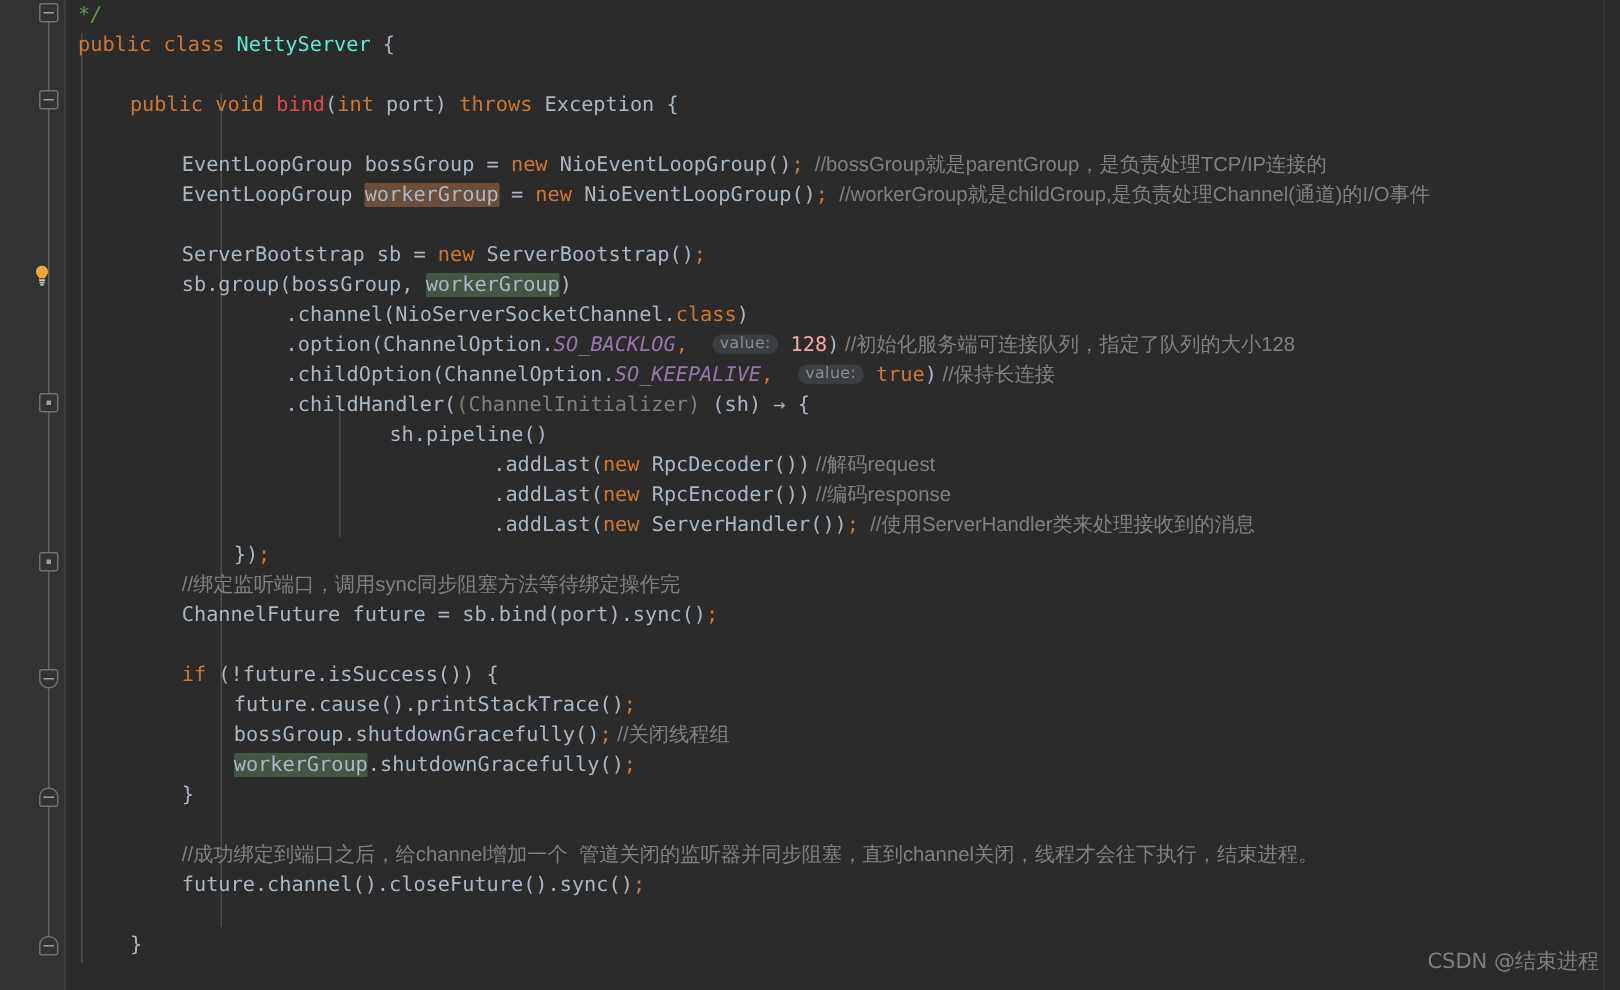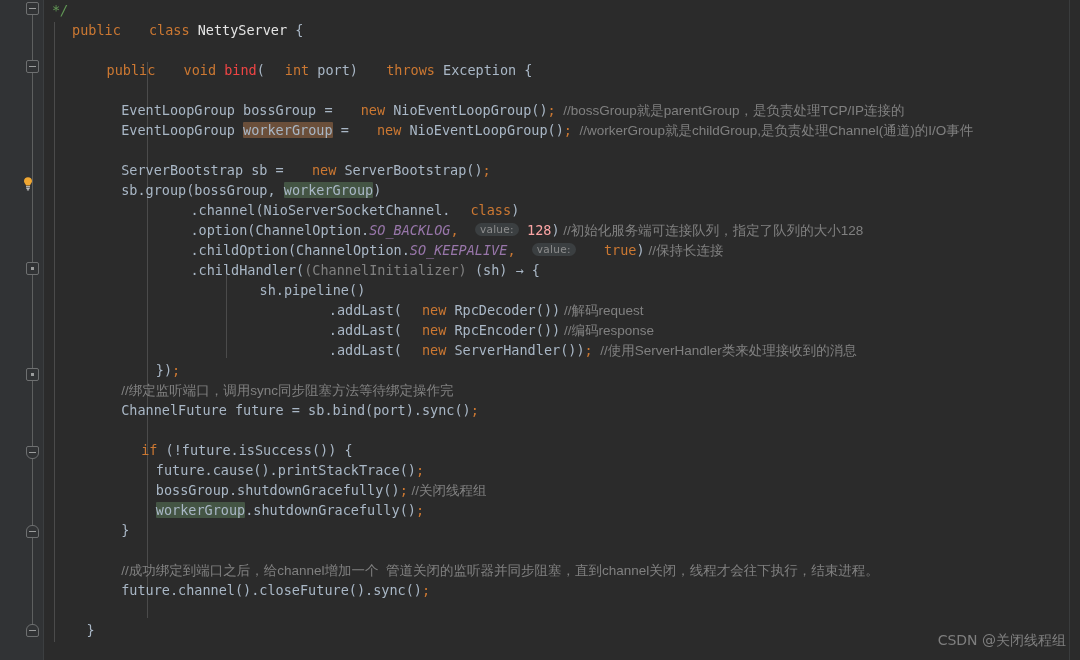--- a/index.html
+++ b/index.html
@@ -116,23 +116,23 @@
     line-height: 20px;
     color: #a9b7c6;
     white-space: pre;
     letter-spacing: 0px;
   }
   .line {
     height: 20px;
     white-space: pre;
   }
   
-  .kw   { color: #cc7832; margin-left: 20px; }
+  .kw   { color: #cc7832; }
   .id   { color: #a9b7c6; }          
-  .cls  { color: #e5e5e5; }          
+  .cls  { color: #5eead4; }          
   .stat { color: #9876aa; font-style: italic; }  
   .num  { color: #fca5a5; }          
   .cmt  { color: #808080; }          
   .jdoc { color: #629755; font-style: italic; } 
   .semi { color: #cc7832; }          
   .lam  { color: #808080; }          
   .mth  { color: #ef4444; }
   
   .hint {
     display: inline-block;
@@ -201,14 +201,14 @@
     <div id="guides-layer">
         <div class="indent-guide" style="left: 10px; top: 22px; height: 620px;"></div>
         <div class="indent-guide" style="left: 103px; top: 62px; height: 556px;"></div>
         <div class="indent-guide" style="left: 182px; top: 272px; height: 86px;"></div>
       </div>
     <div id="code"><div class="line" style="padding-left: 8px;"><span class="jdoc">*/</span></div><div class="line" style="padding-left: 8px;"><span class="kw">public</span><span class="id"> </span><span class="kw">class</span><span class="id"> </span><span class="cls">NettyServer</span><span class="id"> {</span></div><div class="line" style="padding-left: 8px;">&nbsp;</div><div class="line" style="padding-left: 42.6px;"><span class="kw">public</span><span class="id"> </span><span class="kw">void</span><span class="id"> </span><span class="mth">bind</span><span class="id">(</span><span class="kw">int</span><span class="id"> port) </span><span class="kw">throws</span><span class="id"> Exception {</span></div><div class="line" style="padding-left: 8px;">&nbsp;</div><div class="line" style="padding-left: 77.2px;"><span class="id">EventLoopGroup bossGroup = </span><span class="kw">new</span><span class="id"> NioEventLoopGroup()</span><span class="semi">;</span><span class="cmt zh">  //bossGroup就是parentGroup，是负责处理TCP/IP连接的</span></div><div class="line" style="padding-left: 77.2px;"><span class="id">EventLoopGroup </span><span class="id hl-write">workerGroup</span><span class="id"> = </span><span class="kw">new</span><span class="id"> NioEventLoopGroup()</span><span class="semi">;</span><span class="cmt zh">  //workerGroup就是childGroup,是负责处理Channel(通道)的I/O事件</span></div><div class="line" style="padding-left: 8px;">&nbsp;</div><div class="line" style="padding-left: 77.2px;"><span class="id">ServerBootstrap sb = </span><span class="kw">new</span><span class="id"> ServerBootstrap()</span><span class="semi">;</span></div><div class="line" style="padding-left: 77.2px;"><span class="id">sb.group(bossGroup, </span><span class="id hl-read">workerGroup</span><span class="id">)</span></div><div class="line" style="padding-left: 146.4px;"><span class="id">.channel(NioServerSocketChannel.</span><span class="kw">class</span><span class="id">)</span></div><div class="line" style="padding-left: 146.4px;"><span class="id">.option(ChannelOption.</span><span class="stat">SO_BACKLOG</span><span class="semi">,</span><span class="id">  </span><span class="hint">value:</span><span class="id"> </span><span class="num">128</span><span class="id">)</span><span class="cmt zh"> //初始化服务端可连接队列，指定了队列的大小128</span></div><div class="line" style="padding-left: 146.4px;"><span class="id">.childOption(ChannelOption.</span><span class="stat">SO_KEEPALIVE</span><span class="semi">,</span><span class="id">  </span><span class="hint">value:</span><span class="id"> </span><span class="kw">true</span><span class="id">)</span><span class="cmt zh"> //保持长连接</span></div><div class="line" style="padding-left: 146.4px;"><span class="id">.childHandler(</span><span class="lam">(ChannelInitializer)</span><span class="id"> (sh) </span><span class="id">→</span><span class="id"> {</span></div><div class="line" style="padding-left: 215.6px;"><span class="id">sh.pipeline()</span></div><div class="line" style="padding-left: 284.8px;"><span class="id">.addLast(</span><span class="kw">new</span><span class="id"> RpcDecoder())</span><span class="cmt zh"> //解码request</span></div><div class="line" style="padding-left: 284.8px;"><span class="id">.addLast(</span><span class="kw">new</span><span class="id"> RpcEncoder())</span><span class="cmt zh"> //编码response</span></div><div class="line" style="padding-left: 284.8px;"><span class="id">.addLast(</span><span class="kw">new</span><span class="id"> ServerHandler())</span><span class="semi">;</span><span class="cmt zh">  //使用ServerHandler类来处理接收到的消息</span></div><div class="line" style="padding-left: 111.8px;"><span class="id">})</span><span class="semi">;</span></div><div class="line" style="padding-left: 77.2px;"><span class="cmt zh">//绑定监听端口，调用sync同步阻塞方法等待绑定操作完</span></div><div class="line" style="padding-left: 77.2px;"><span class="id">ChannelFuture future = sb.bind(port).sync()</span><span class="semi">;</span></div><div class="line" style="padding-left: 8px;">&nbsp;</div><div class="line" style="padding-left: 77.2px;"><span class="kw">if</span><span class="id"> (!future.isSuccess()) {</span></div><div class="line" style="padding-left: 111.8px;"><span class="id">future.cause().printStackTrace()</span><span class="semi">;</span></div><div class="line" style="padding-left: 111.8px;"><span class="id">bossGroup.shutdownGracefully()</span><span class="semi">;</span><span class="cmt zh"> //关闭线程组</span></div><div class="line" style="padding-left: 111.8px;"><span class="id hl-read">workerGroup</span><span class="id">.shutdownGracefully()</span><span class="semi">;</span></div><div class="line" style="padding-left: 77.2px;"><span class="id">}</span></div><div class="line" style="padding-left: 8px;">&nbsp;</div><div class="line" style="padding-left: 77.2px;"><span class="cmt zh">//成功绑定到端口之后，给channel增加一个  管道关闭的监听器并同步阻塞，直到channel关闭，线程才会往下执行，结束进程。</span></div><div class="line" style="padding-left: 77.2px;"><span class="id">future.channel().closeFuture().sync()</span><span class="semi">;</span></div><div class="line" style="padding-left: 8px;">&nbsp;</div><div class="line" style="padding-left: 42.6px;"><span class="id">}</span></div><div class="line" style="padding-left: 8px;">&nbsp;</div></div>
   </div>
 
   <div id="right-divider"></div>
 
-  <div id="watermark">CSDN @关闭线程组</div>
+  <div id="watermark">CSDN @结束进程</div>
 </div>
 
 </body></html>

